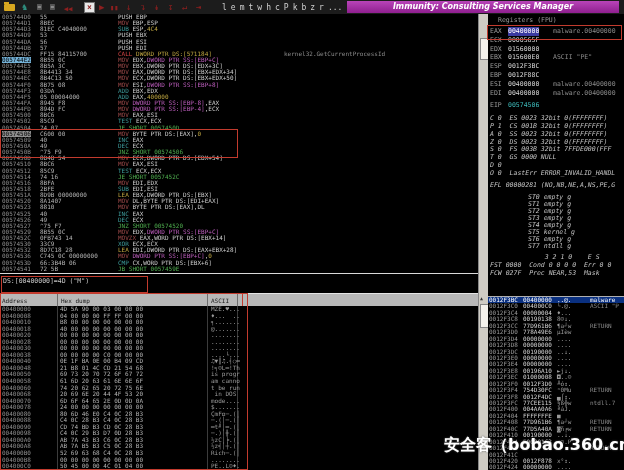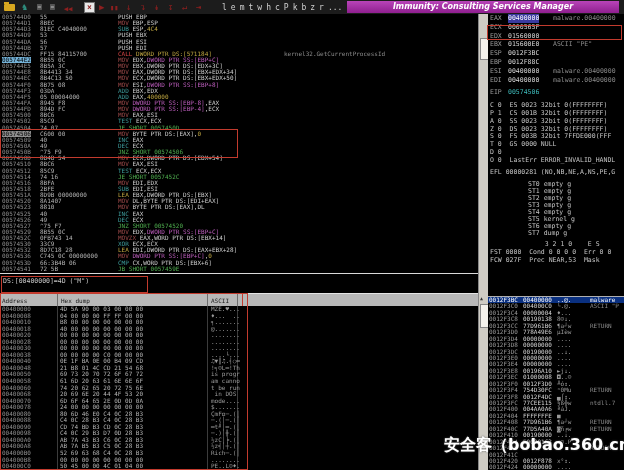--- a/index.html
+++ b/index.html
@@ -55,21 +55,21 @@
   .rrow{position:relative;height:8.8px;font-size:6.5px;line-height:8.8px;}
   .rrow span{position:absolute;top:0;white-space:pre;}
   .rl{left:2px;color:#9a9a9a;}
   .rv{left:20px;color:#d6d6d6;}
   .rvsel{background:#3a3aa0;color:#fff !important;}
   .rc{left:65px;color:#8a8a8a;}
   #eiprow{margin-top:4px;}
   .eipv{color:#3db8b8 !important;}
   #reg-flags{margin-top:5px;}
   #reg-flags .rline{height:7.8px;}
-  .rline{font-size:6.5px;line-height:7.8px;color:#c4c4c4;padding-left:2px;white-space:pre;}
+  .rline{font-size:6.5px;line-height:7.8px;color:#c4c4c4;padding-left:2px;white-space:pre;font-style:italic;}
   #eflrow{margin-top:4px;}
   #reg-st{margin-top:5px;}
   #reg-st .rline{height:7px;line-height:7px;padding-left:40px;}
   #reg-fpu{margin-top:3px;}
   #reg-fpu .rline{height:8px;line-height:8px;}
   
   #stack{position:absolute;left:488px;top:296px;width:136px;height:174px;background:#000;overflow:hidden;
          border-top:1px solid #b0b0b0;}
   .srow{position:relative;height:6.45px;font-size:6px;line-height:6.5px;}
   .srow span{position:absolute;top:0;white-space:pre;}
@@ -316,20 +316,21 @@
       </div>
     </div>
 
   <div id="vscroll">
     <div class="thumb" style="top:24px;height:20px;"></div>
     <span id="sbarrow">▲</span>
     <div class="thumb" style="top:290px;height:22px;"></div>
   </div>
 
   <div id="regs">
+    <div id="regtitle">Registers (FPU)</div>
     <div id="reg-rows">
         <div class="rrow">
           <span class="rl">EAX</span>
           <span class="rv rvsel">00400000</span>
           <span class="rc">malware.00400000</span>
         </div>
         <div class="rrow">
           <span class="rl">ECX</span>
           <span class="rv">0000565F</span>
         </div>
@@ -377,21 +378,21 @@
       </div>
     <div class="rline" id="eflrow">EFL 00000281 (NO,NB,NE,A,NS,PE,G</div>
     <div id="reg-st">
         <div class="rline">ST0 empty g</div>
         <div class="rline">ST1 empty g</div>
         <div class="rline">ST2 empty g</div>
         <div class="rline">ST3 empty g</div>
         <div class="rline">ST4 empty g</div>
         <div class="rline">ST5 kernel g</div>
         <div class="rline">ST6 empty g</div>
-        <div class="rline">ST7 dump g</div>
+        <div class="rline">ST7 ntdll g</div>
       </div>
     <div id="reg-fpu">
         <div class="rline">              3 2 1 0    E S</div>
         <div class="rline">FST 0000  Cond 0 0 0 0  Err 0 0</div>
         <div class="rline">FCW 027F  Prec NEAR,53  Mask</div>
       </div>
   </div>
 
   <div id="stack">
       <div class="srow ssel">

